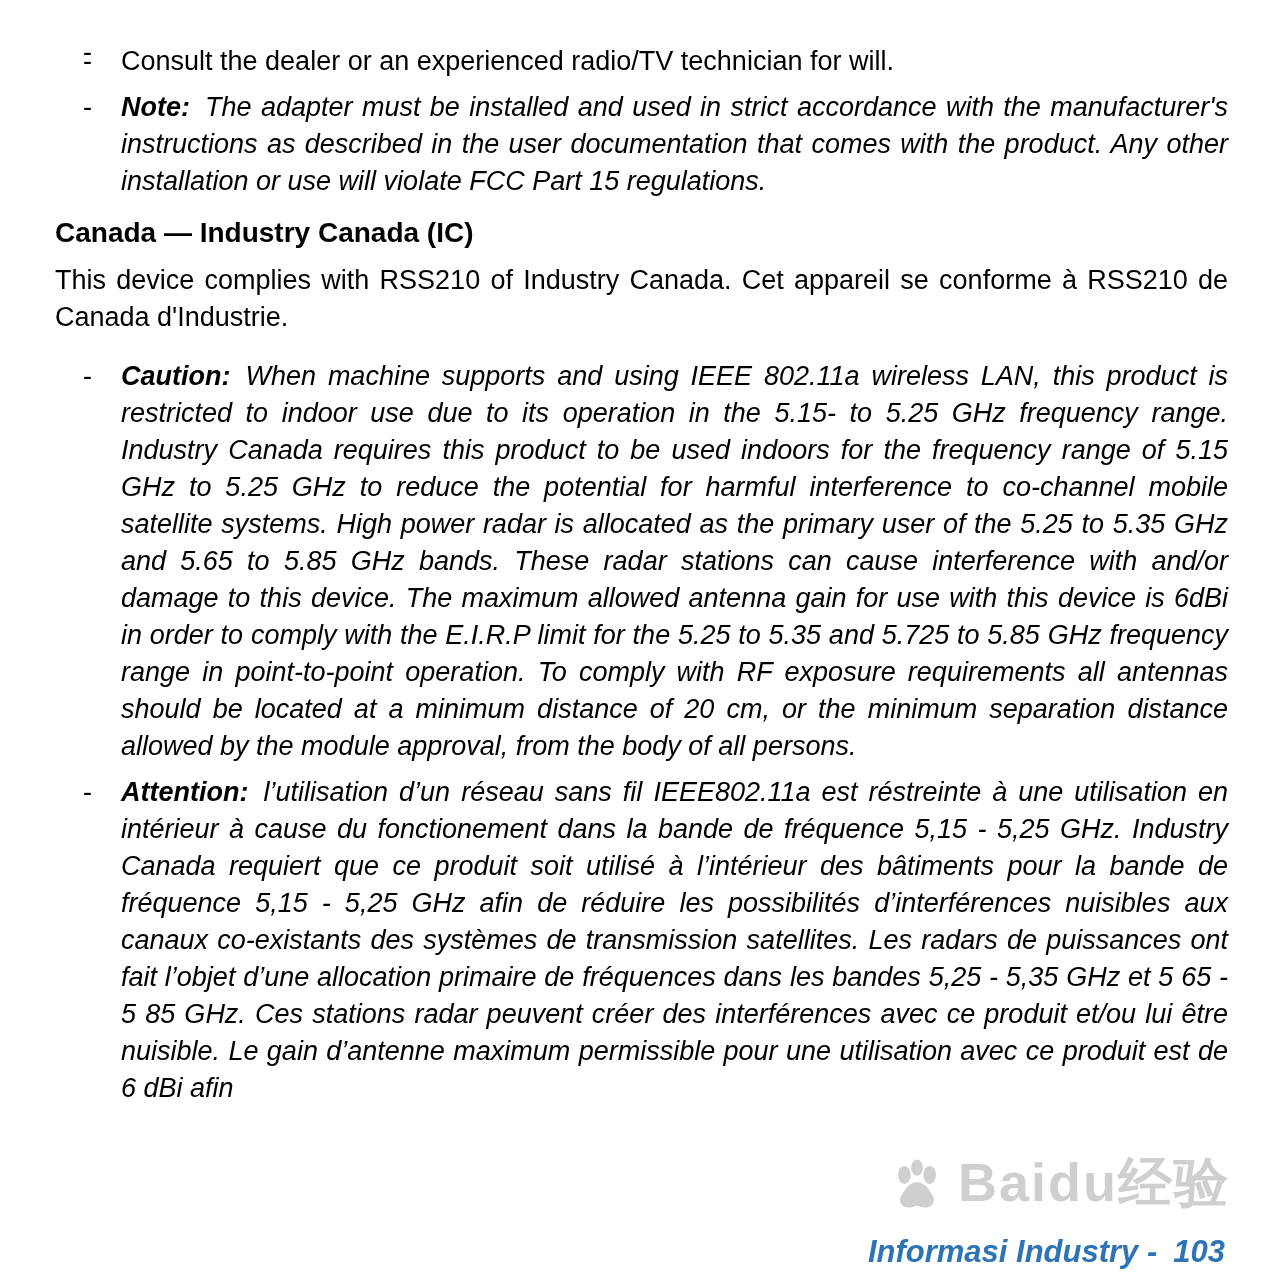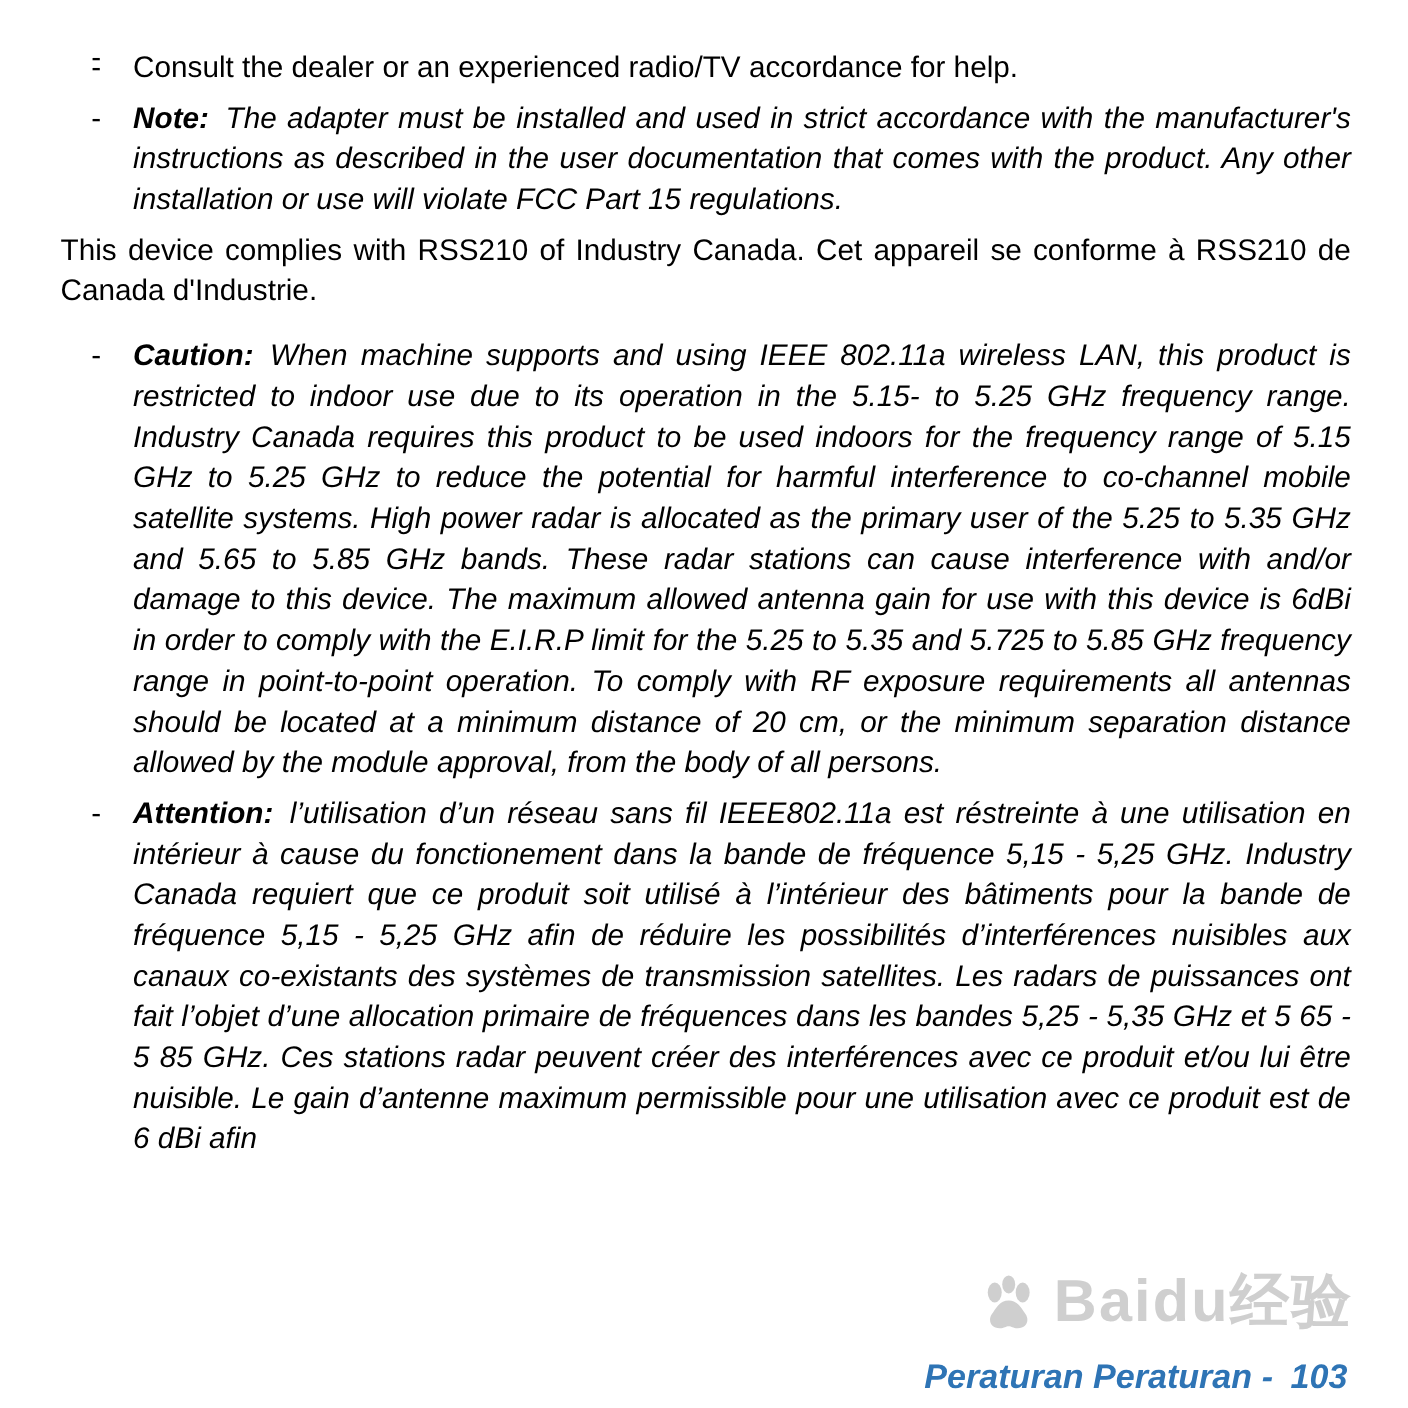--- a/index.html
+++ b/index.html
@@ -91,28 +91,29 @@
 
 <div class="page">
   <div class="content">
 
     <div class="list-item">
       <span class="marker">-</span>
     </div>
 
     <div class="list-item">
       <span class="marker">-</span>
-      <span>Consult the dealer or an experienced radio/TV accordance for help.</span>
+      <span>Consult the dealer or an experienced radio/TV technician for will.</span>
     </div>
 
     <div class="list-item italic">
       <span class="marker">-</span>
       <span class="lead-label">Note:</span><span>The adapter must be installed and used in strict accordance with the manufacturer's instructions as described in the user documentation that comes with the product. Any other installation or use will violate FCC Part 15 regulations.</span>
     </div>
 
+    <div class="heading">Canada — Industry Canada (IC)</div>
 
     <div class="intro">This device complies with RSS210 of Industry Canada. Cet appareil se conforme à RSS210 de Canada d'Industrie.</div>
 
     <div class="list-item italic">
       <span class="marker">-</span>
       <span class="lead-label">Caution:</span><span>When machine supports and using IEEE 802.11a wireless LAN, this product is restricted to indoor use due to its operation in the 5.15- to 5.25 GHz frequency range. Industry Canada requires this product to be used indoors for the frequency range of 5.15 GHz to 5.25 GHz to reduce the potential for harmful interference to co-channel mobile satellite systems. High power radar is allocated as the primary user of the 5.25 to 5.35 GHz and 5.65 to 5.85 GHz bands. These radar stations can cause interference with and/or damage to this device. The maximum allowed antenna gain for use with this device is 6dBi in order to comply with the E.I.R.P limit for the 5.25 to 5.35 and 5.725 to 5.85 GHz frequency range in point-to-point operation. To comply with RF exposure requirements all antennas should be located at a minimum distance of 20 cm, or the minimum separation distance allowed by the module approval, from the body of all persons.</span>
     </div>
 
     <div class="list-item italic">
       <span class="marker">-</span>
@@ -129,15 +130,15 @@
           <ellipse cx="46" cy="22" rx="7" ry="10"></ellipse>
           <ellipse cx="32" cy="14" rx="6.5" ry="9"></ellipse>
           <path d="M32 30c9 0 13 8 17 14 4 6 1 14-8 14-5 0-6-2-9-2s-4 2-9 2c-9 0-12-8-8-14 4-6 8-14 17-14z"></path>
         </svg>
       </span>
       <span class="wm-brand">Baidu经验</span>
     </div>
   </div>
 
   <div class="footer">
-    <span>Peraturan Peraturan -</span><span class="page-num">103</span>
+    <span>Informasi Industry -</span><span class="page-num">103</span>
   </div>
 </div>
 
 </body></html>

